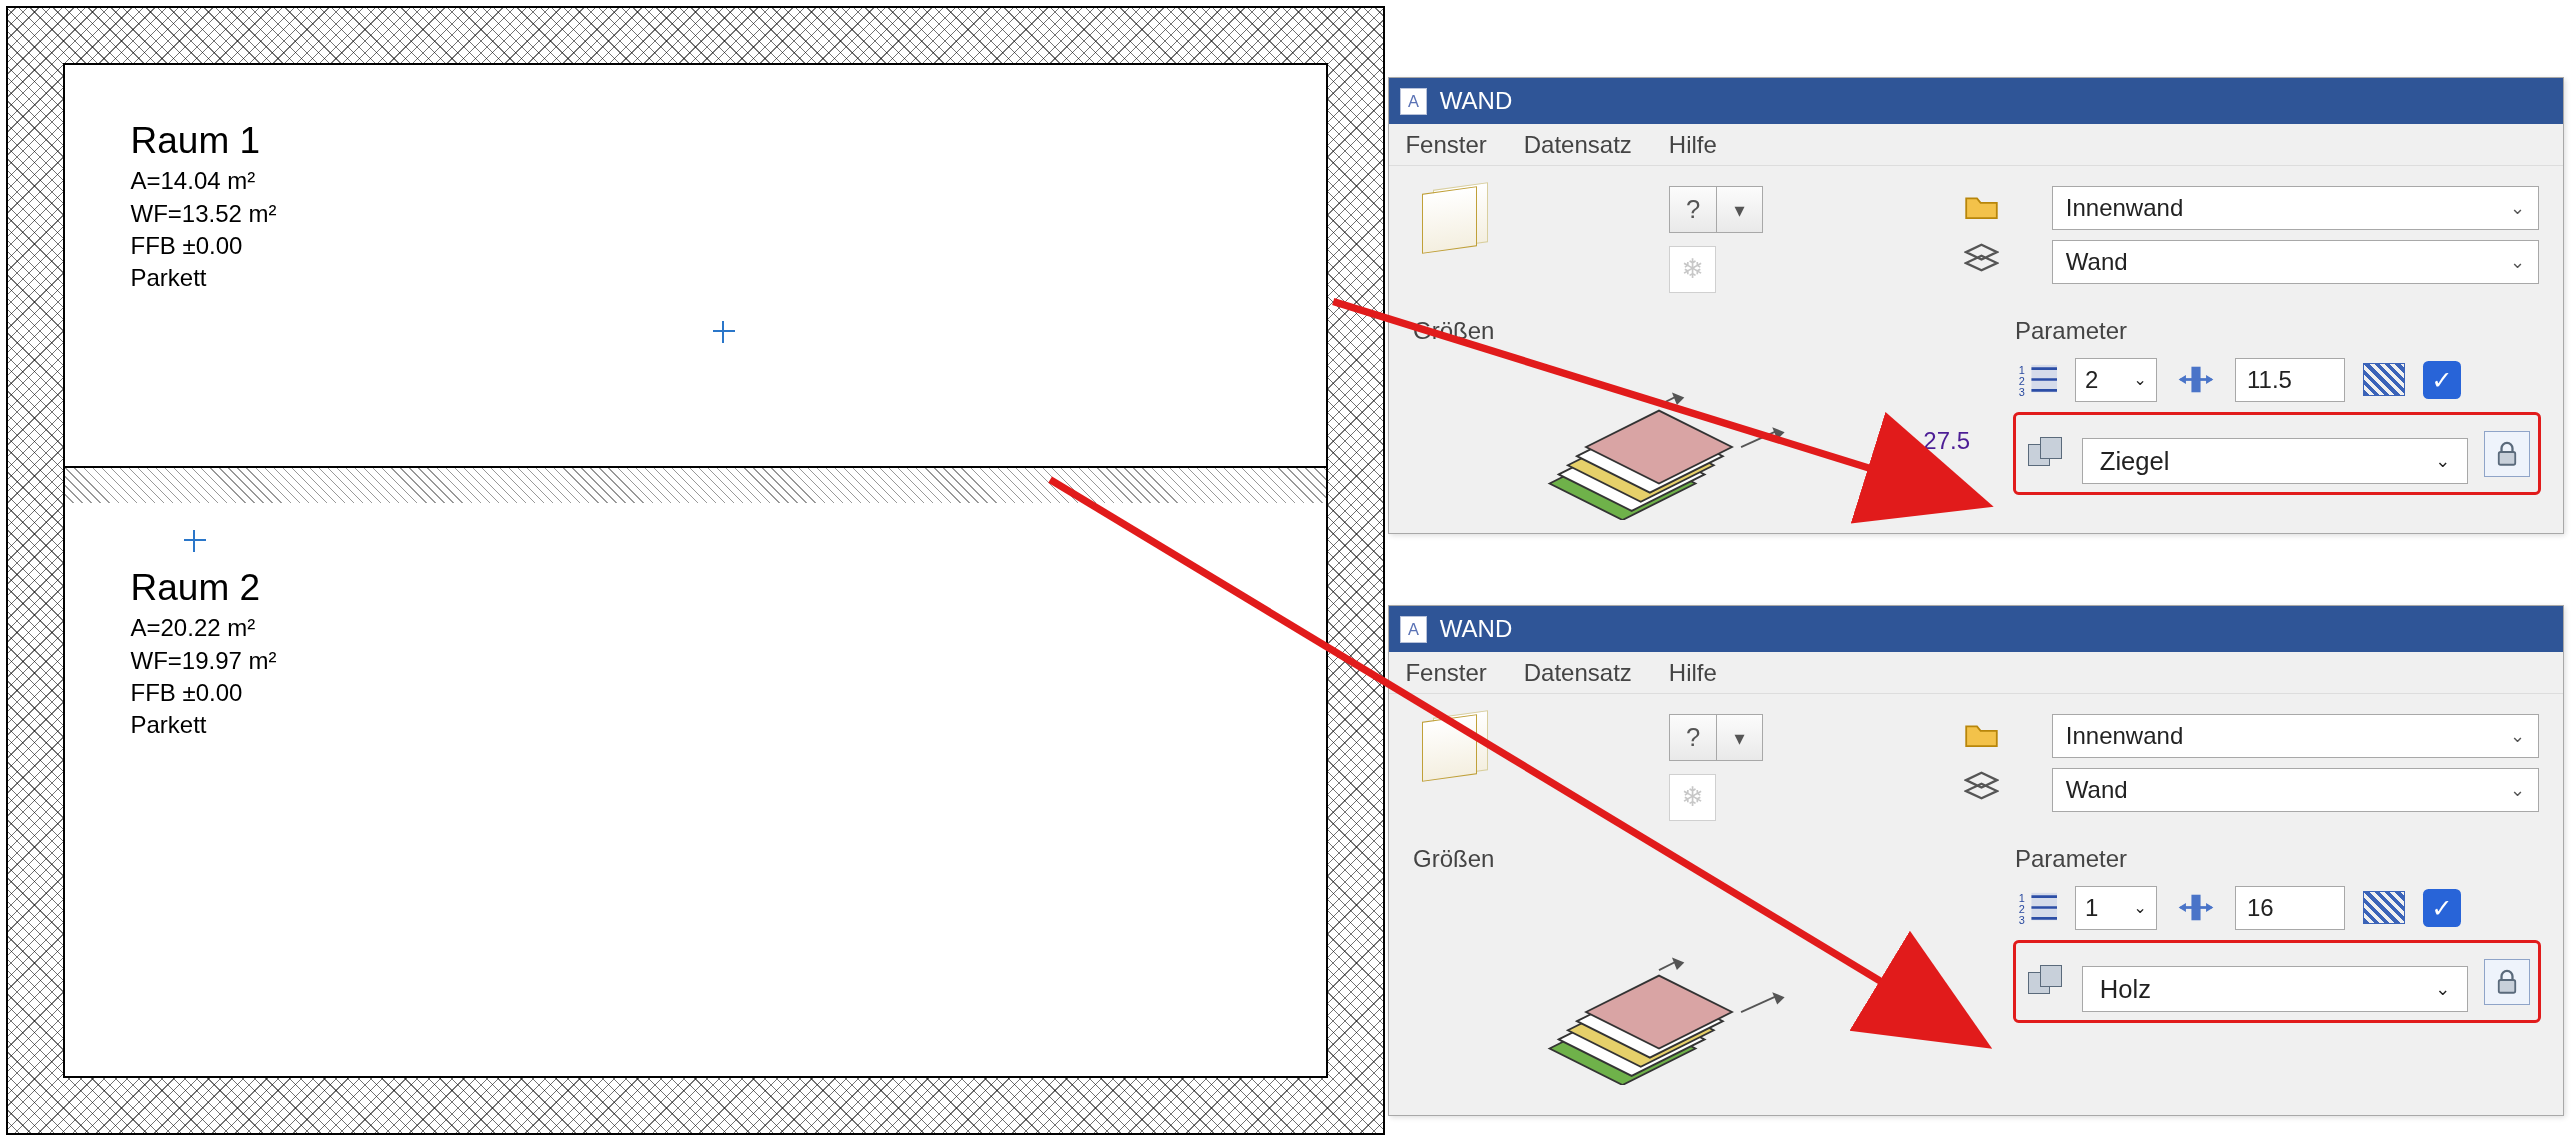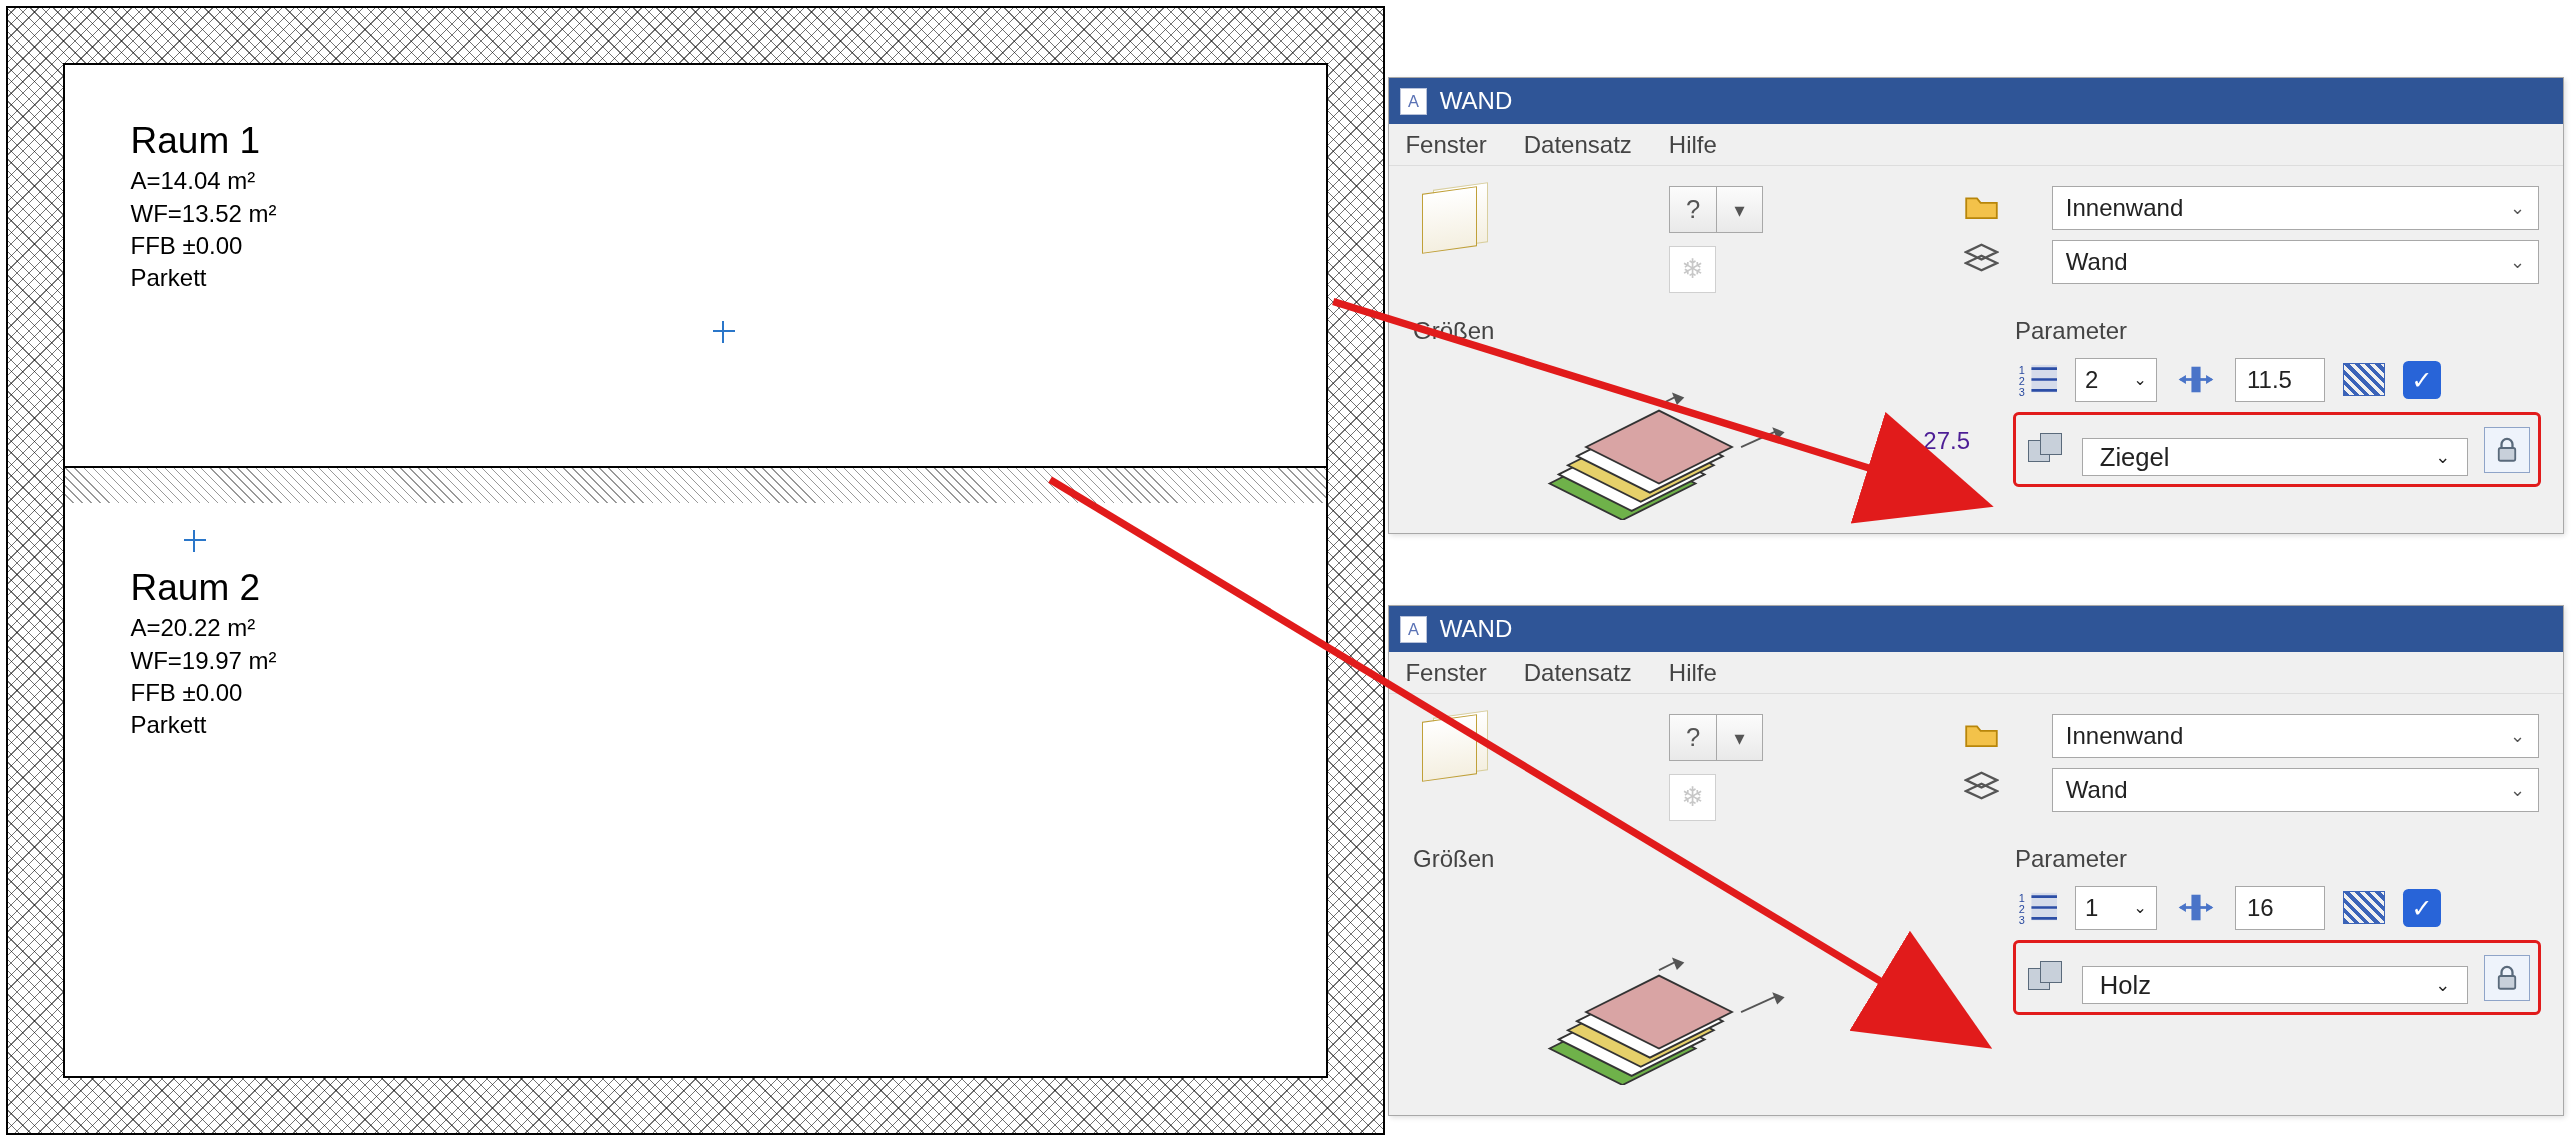--- a/index.html
+++ b/index.html
@@ -172,21 +172,21 @@
   .param-ico {
     width:42px; height:37px;
     display:flex; align-items:center; justify-content:center;
   }
   .num-dd {
     width:82px; height:44px; border:0.9px solid #a8a8a8; background:#fff;
     display:flex; align-items:center; justify-content:space-between;
     padding:0 9px; font-size:24px;
   }
   .num-input {
-    width:90px; height:44px; border:0.9px solid #a8a8a8; background:#fff;
+    width:110px; height:44px; border:0.9px solid #a8a8a8; background:#fff;
     padding:0 11px; font-size:24px; display:flex; align-items:center;text-align:right;
   }
   .hatch-ico { width:42px; height:33px; background:
     repeating-linear-gradient(45deg,#3b63b8 0 3.7px, transparent 3.7px 7.3px);
     border:0.9px solid #3b63b8;
   }
   .chk {
     width:38px; height:38px; border-radius:5.5px; background:#2864d8;
     display:flex; align-items:center; justify-content:center; color:#fff;
     font-size:25.6px;
@@ -203,21 +203,21 @@
   .mat-ico {
     width:42px; height:37px; position:relative;
   }
   .mat-ico::before, .mat-ico::after {
     content:""; position:absolute; border:1.8px solid #5a6a7b; background:#c8d0da;
     width:20px; height:20px;
   }
   .mat-ico::before { left:3.7px; top:9px; }
   .mat-ico::after  { left:16.4px; top:1.8px; }
   .mat-dd {
-    flex:1; height:38px; border:0.9px solid #a8a8a8; background:#fff;
+    flex:1; height:46px; border:0.9px solid #a8a8a8; background:#fff;
     display:flex; align-items:center; justify-content:space-between;
     padding:0 16.4px; font-size:25.6px;margin-top:15px;
   }
   .lock-btn {
     width:46px; height:46px; border:0.9px solid #8fa4c8; background:#eef3fb;
     display:flex; align-items:center; justify-content:center; color:#5a6a7b;
   }
   .iso-stack {
     position:absolute; left:100px; bottom:7.3px;
     width:292px; height:155px;

